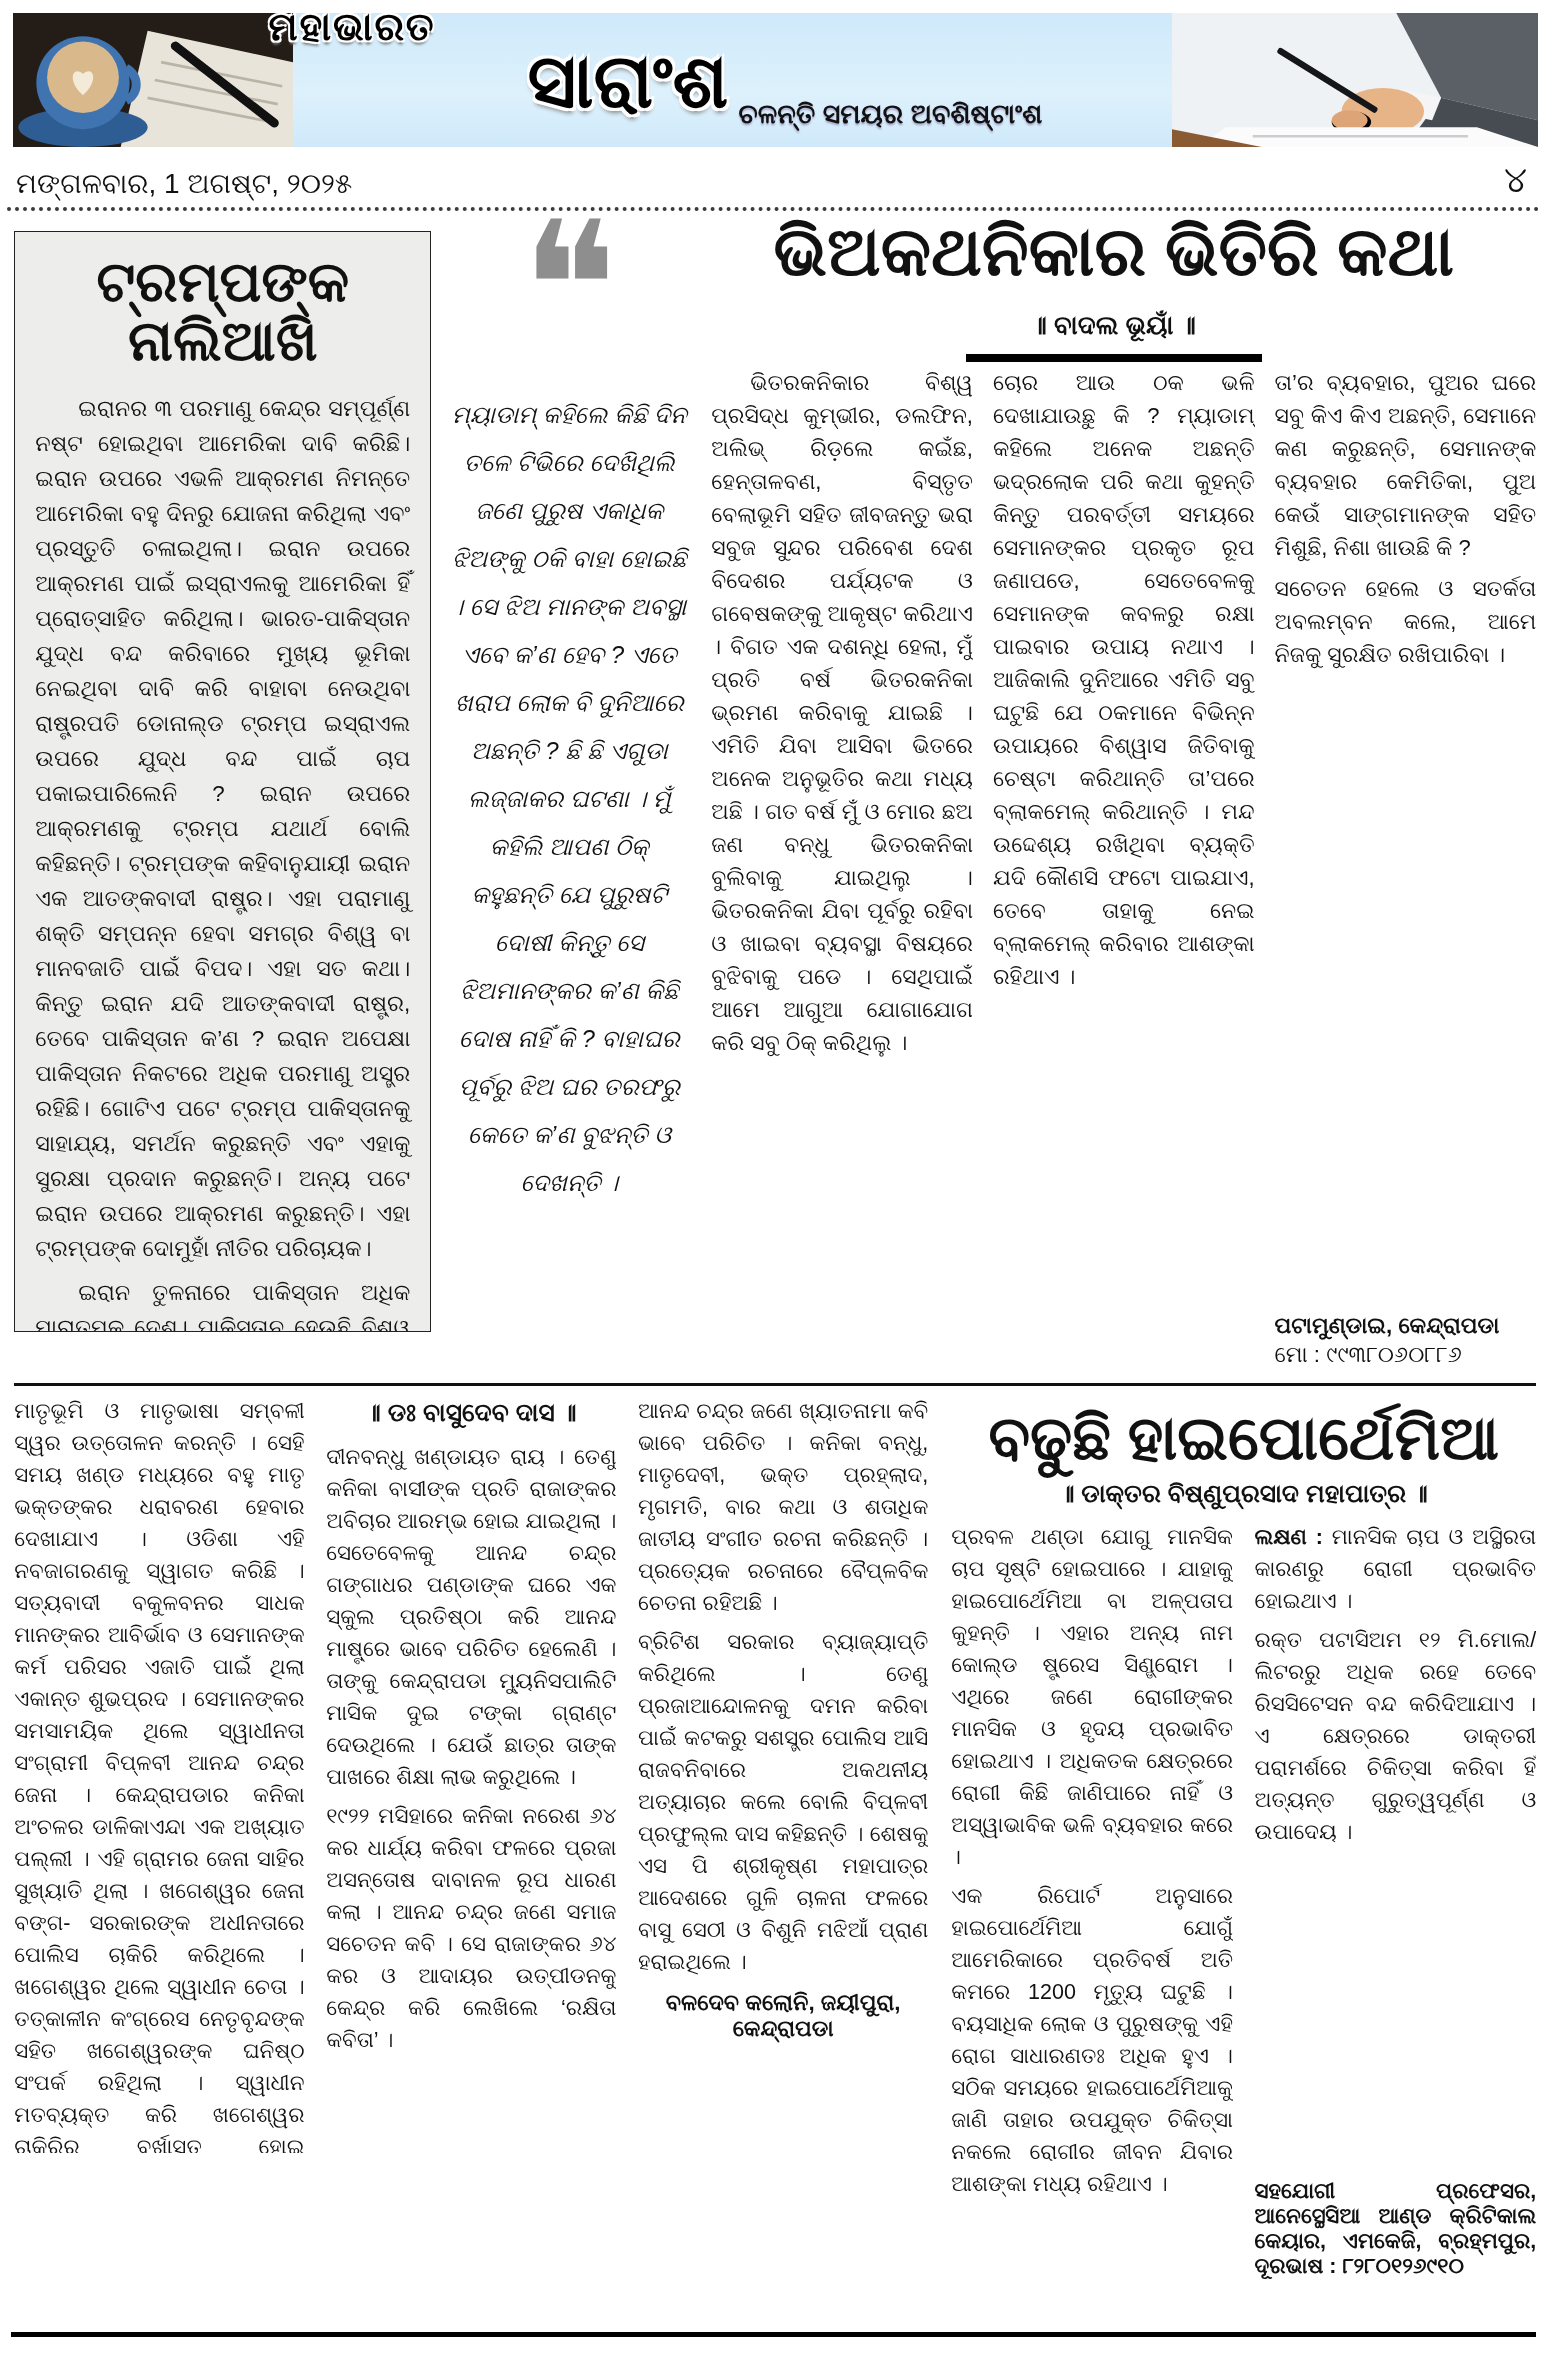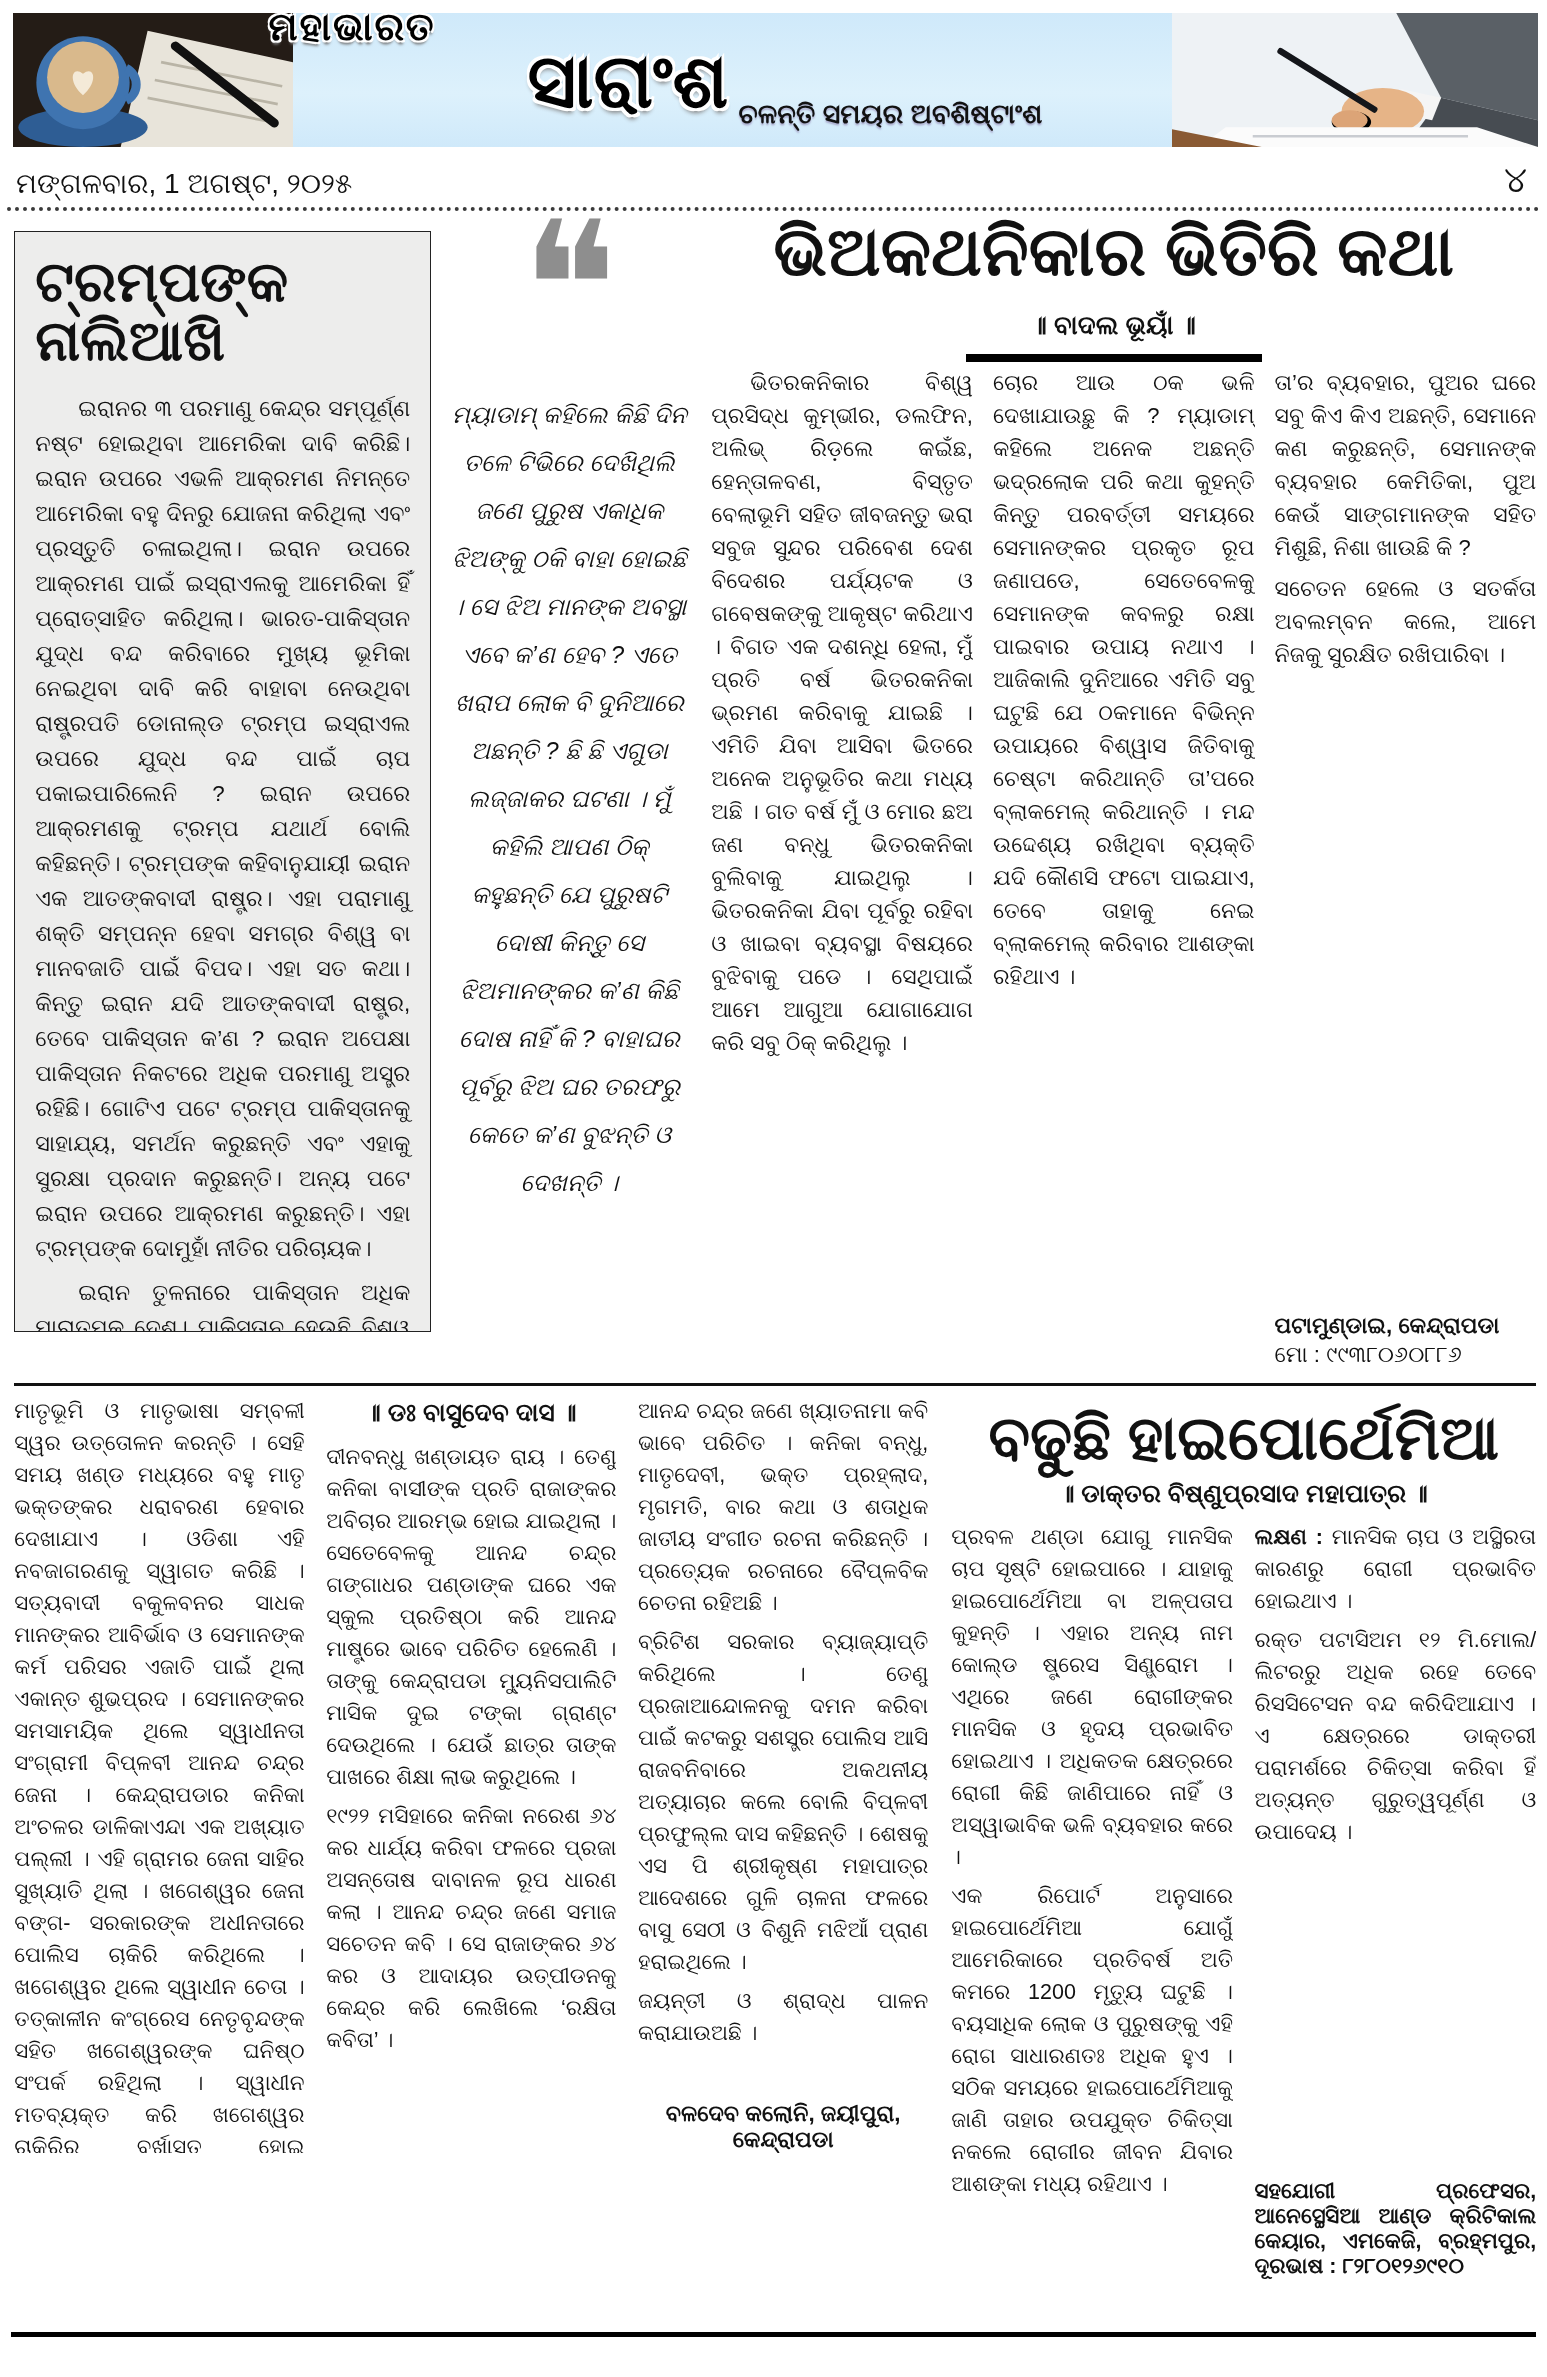--- a/index.html
+++ b/index.html
@@ -19,21 +19,21 @@
         text-shadow:0 1.8px 1.8px #aac;}
   
   .dateline{display:flex;justify-content:space-between;align-items:flex-end;margin:12.6px 20px 5.4px 16px;}
   .date-txt{font-size:28px;color:#111;}
   .page-num{font-size:36px;color:#111;}
   .rule-dotted{border-top:4.5px dotted #3a3a3a;margin:3.6px 7.2px 0 7.2px;}
   
   .top-section{display:flex;gap:16px;padding:0 10.8px 0 14.3px;}
   .box-article{flex:0 0 375px;margin-top:20px;height:1067px;border:1.8px solid #222;background:#ededec;
                padding:16px 20px;overflow:hidden;}
-  .box-article h1{margin:5.4px 0 20px 0;font-size:56px;line-height:1.05;}
+  .box-article h1{margin:5.4px 0 20px 0;text-align:center;font-size:56px;line-height:1.05;}
   .box-article p{margin:0 0 9px 0;font-size:22.4px;line-height:35px;text-align:justify;text-indent:43px;}
   .center-area{flex:1;min-width:0;}
   .center-top{display:flex;}
   .quote-col{flex:0 0 244px;text-align:center;}
   .quote-glyph{font-size:179px;line-height:.85;color:#8e8e8e;font-family:"DejaVu Serif",serif;}
   .center-head{flex:1;text-align:center;padding-top:5.4px;}
   .center-head h1{margin:0;font-size:68px;line-height:1.05;}
   .byline{font-size:26px;font-weight:bold;margin-top:23px;}
   .byline-rule{width:296px;height:8px;background:#000;margin:12.6px auto 0 auto;}
   .center-body{display:flex;gap:20px;margin-top:3.6px;}
@@ -153,21 +153,20 @@
           <p class="grow">ପାସ କରି ବାପାଙ୍କ ପାଖକୁ କଲିକତା ଯାତ୍ରା କରିଥିଲେ । ସେହି ସମୟରେ ୧୯୧୨ ମସିହାରେ ବଙ୍ଗ ଭଙ୍ଗ ଆନ୍ଦୋଳନରେ ସକ୍ରିୟ ଅଂଶ ଗ୍ରହଣ କରି ଆନନ୍ଦ ଚନ୍ଦ୍ର ବ୍ରିଟିଶ ସରକାରଙ୍କର ରୋଷର ଶିକାର ହୋଇ ମାତୃଭୂମିକୁ ପ୍ରତ୍ୟାବର୍ତ୍ତନ କରିଥିଲେ ।</p>
         </div>
         <div class="bcol">
           <div class="b-byline">॥ ଡଃ ବାସୁଦେବ ଦାସ ॥</div>
           <p>ଦୀନବନ୍ଧୁ ଖଣ୍ଡାୟତ ରାୟ । ତେଣୁ କନିକା ବାସୀଙ୍କ ପ୍ରତି ରାଜାଙ୍କର ଅବିଚାର ଆରମ୍ଭ ହୋଇ ଯାଇଥିଲା । ସେତେବେଳକୁ ଆନନ୍ଦ ଚନ୍ଦ୍ର ଗଙ୍ଗାଧର ପଣ୍ଡାଙ୍କ ଘରେ ଏକ ସ୍କୁଲ ପ୍ରତିଷ୍ଠା କରି ଆନନ୍ଦ ମାଷ୍ଟ୍ରେ ଭାବେ ପରିଚିତ ହେଲେଣି । ତାଙ୍କୁ କେନ୍ଦ୍ରାପଡା ମ୍ୟୁନିସପାଲିଟି ମାସିକ ଦୁଇ ଟଙ୍କା ଗ୍ରାଣ୍ଟ ଦେଉଥିଲେ । ଯେଉଁ ଛାତ୍ର ତାଙ୍କ ପାଖରେ ଶିକ୍ଷା ଲାଭ କରୁଥିଲେ ।</p>
           <p class="grow">୧୯୨୨ ମସିହାରେ କନିକା ନରେଶ ୬୪ କର ଧାର୍ଯ୍ୟ କରିବା ଫଳରେ ପ୍ରଜା ଅସନ୍ତୋଷ ଦାବାନଳ ରୂପ ଧାରଣ କଲା । ଆନନ୍ଦ ଚନ୍ଦ୍ର ଜଣେ ସମାଜ ସଚେତନ କବି । ସେ ରାଜାଙ୍କର ୬୪ କର ଓ ଆଦାୟର ଉତ୍ପୀଡନକୁ କେନ୍ଦ୍ର କରି ଲେଖିଲେ ‘ରକ୍ଷିତା କବିତା’ ।</p>
         </div>
         <div class="bcol">
           <p>ଆନନ୍ଦ ଚନ୍ଦ୍ର ଜଣେ ଖ୍ୟାତନାମା କବି ଭାବେ ପରିଚିତ । କନିକା ବନ୍ଧୁ, ମାତୃଦେବୀ, ଭକ୍ତ ପ୍ରହ୍ଲାଦ, ମୃଗମତି, ବାର କଥା ଓ ଶତାଧିକ ଜାତୀୟ ସଂଗୀତ ରଚନା କରିଛନ୍ତି । ପ୍ରତ୍ୟେକ ରଚନାରେ ବୈପ୍ଳବିକ ଚେତନା ରହିଅଛି ।</p>
           <p>ବ୍ରିଟିଶ ସରକାର ବ୍ୟାଜ୍ୟାପ୍ତି କରିଥିଲେ । ତେଣୁ ପ୍ରଜାଆନ୍ଦୋଳନକୁ ଦମନ କରିବା ପାଇଁ କଟକରୁ ସଶସ୍ତ୍ର ପୋଲିସ ଆସି ରାଜବନିବାରେ ଅକଥନୀୟ ଅତ୍ୟାଚାର କଲେ ବୋଲି ବିପ୍ଳବୀ ପ୍ରଫୁଲ୍ଲ ଦାସ କହିଛନ୍ତି । ଶେଷକୁ ଏସ ପି ଶ୍ରୀକୃଷ୍ଣ ମହାପାତ୍ର ଆଦେଶରେ ଗୁଳି ଚାଳନା ଫଳରେ ବାସୁ ସେଠୀ ଓ ବିଶୁନି ମଝିଆଁ ପ୍ରାଣ ହରାଇଥିଲେ ।</p>
-          <p class="grow">ଜୟନ୍ତୀ ଓ ଶ୍ରାଦ୍ଧ ପାଳନ କରାଯାଉଅଛି ।</p>
           <div class="b-signoff">ବଳଦେବ କଲୋନି, ଜୟୀପୁରା, କେନ୍ଦ୍ରାପଡା</div>
         </div>
       </div>
     </div>
 
     <div class="right-bottom">
       <h1>ବଢୁଛି ହାଇପୋର୍ଥେମିଆ</h1>
       <div class="b-byline">॥ ଡାକ୍ତର ବିଷ୍ଣୁପ୍ରସାଦ ମହାପାତ୍ର ॥</div>
       <div class="b-body">
         <div class="bcol">

